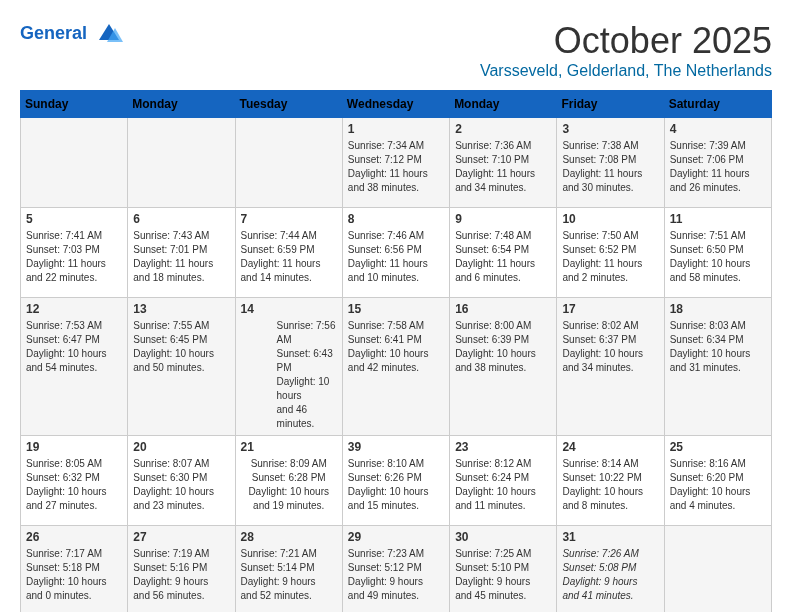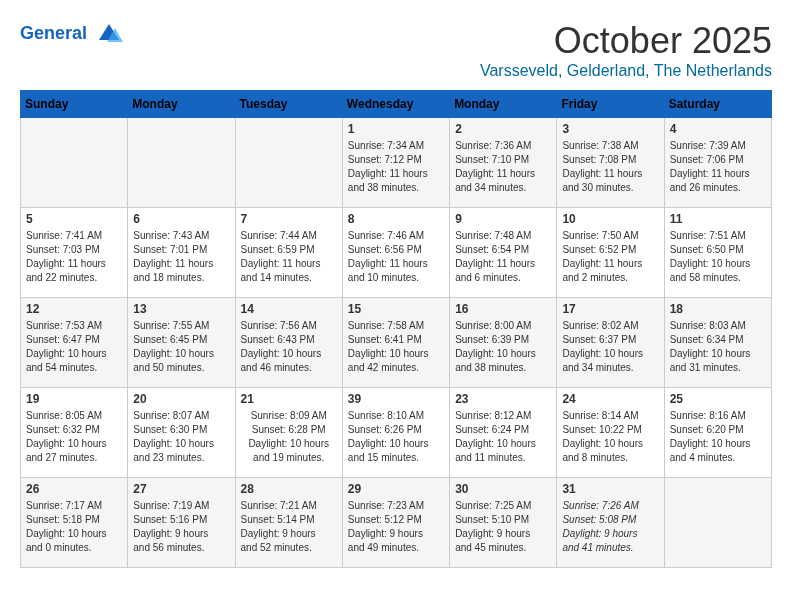--- a/index.html
+++ b/index.html
@@ -213,21 +213,21 @@
         </td>
         <td>
           <span class="day-num">13</span>
           <div class="day-info" style="white-space: pre-line;">Sunrise: 7:55 AM
 Sunset: 6:45 PM
 Daylight: 10 hours
 and 50 minutes.</div>
         </td>
         <td>
           <span class="day-num">14</span>
-          <div class="day-info" style="white-space: pre-line;">Sunrise: 7:56 AM
+          <div class="day-info" style="white-space: pre-line; margin-left: 36px;">Sunrise: 7:56 AM
 Sunset: 6:43 PM
 Daylight: 10 hours
 and 46 minutes.</div>
         </td>
         <td>
           <span class="day-num">15</span>
           <div class="day-info" style="white-space: pre-line;">Sunrise: 7:58 AM
 Sunset: 6:41 PM
 Daylight: 10 hours
 and 42 minutes.</div>

